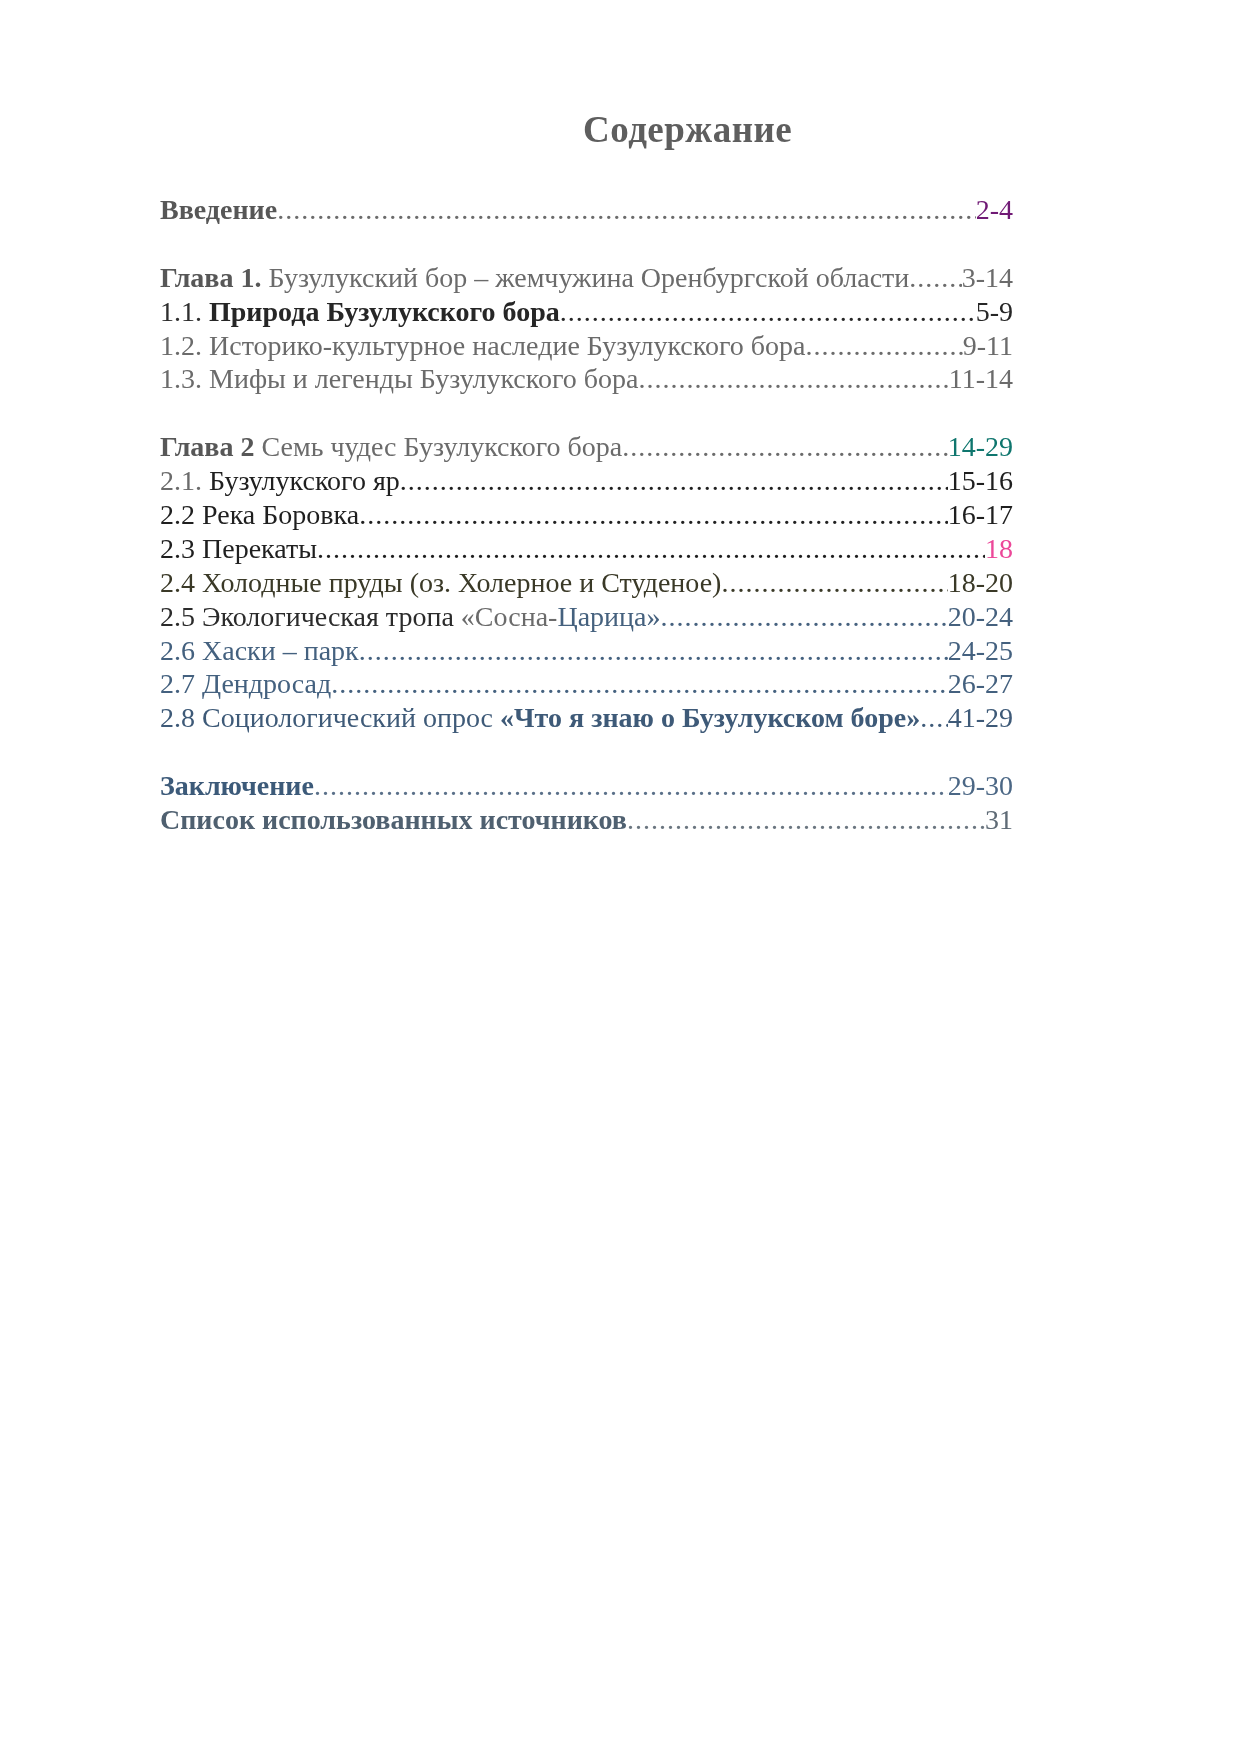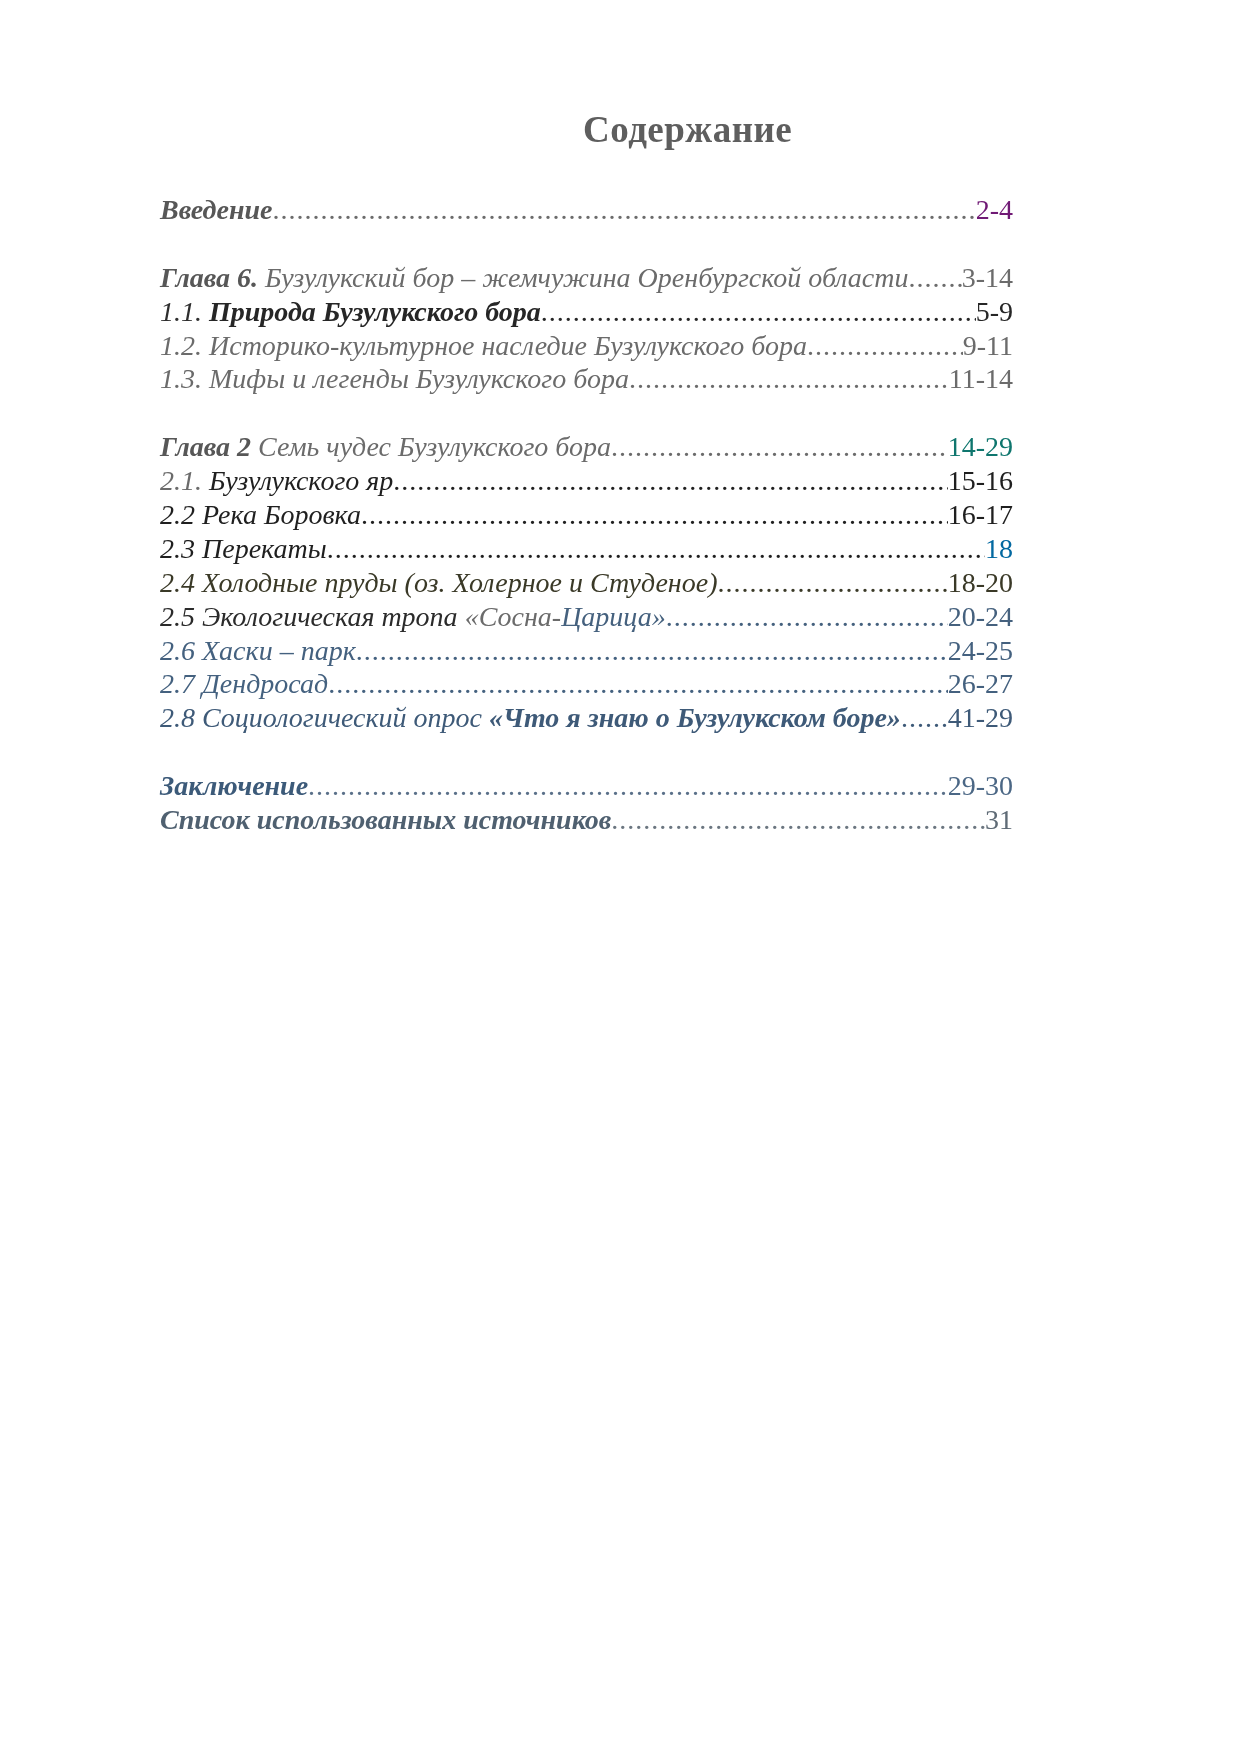--- a/index.html
+++ b/index.html
@@ -36,21 +36,20 @@
     display: flex;
     align-items: baseline;
     height: 33.9px;
     font-size: 28px;
     line-height: 33.9px;
     white-space: nowrap;
   }
   .toc-row.blank { }
   .toc-text {
     flex: 0 0 auto;
-    font-style: italic;
   }
   .toc-text .b {
     font-weight: bold;
   }
   .leader {
     flex: 1 1 auto;
     min-width: 0;
     overflow: hidden;
     letter-spacing: 1px;
   }
@@ -71,21 +70,21 @@
 <div class="page">
   <h1 class="doc-title">Содержание</h1>
   <div class="toc">
       <div class="toc-row">
         <span class="toc-text"><span class="b" style="color: rgb(87, 87, 87);">Введение</span></span>
         <span class="leader" style="color: rgb(107, 107, 107);">........................................................................................................................................................</span>
         <span class="pg" style="color: #701a75;">2-4</span>
       </div>
       <div class="toc-row blank"></div>
       <div class="toc-row">
-        <span class="toc-text"><span class="b" style="color: rgb(87, 87, 87);">Глава 6.</span><span style="color: rgb(107, 107, 107);"> Бузулукский бор – жемчужина Оренбургской области</span></span>
+        <span class="toc-text"><span class="b" style="color: rgb(87, 87, 87);">Глава 1.</span><span style="color: rgb(107, 107, 107);"> Бузулукский бор – жемчужина Оренбургской области</span></span>
         <span class="leader" style="color: rgb(107, 107, 107);">........................................................................................................................................................</span>
         <span class="pg" style="color: rgb(107, 107, 107);">3-14</span>
       </div>
       <div class="toc-row">
         <span class="toc-text"><span style="color: rgb(46, 46, 46);">1.1. </span><span class="b" style="color: rgb(38, 38, 38);">Природа Бузулукского бора</span></span>
         <span class="leader" style="color: rgb(38, 38, 38);">........................................................................................................................................................</span>
         <span class="pg" style="color: rgb(38, 38, 38);">5-9</span>
       </div>
       <div class="toc-row">
         <span class="toc-text"><span style="color: rgb(107, 107, 107);">1.2. Историко-культурное наследие Бузулукского бора</span></span>
@@ -109,21 +108,21 @@
         <span class="pg" style="color: rgb(31, 31, 31);">15-16</span>
       </div>
       <div class="toc-row">
         <span class="toc-text"><span style="color: rgb(31, 31, 31);">2.2  Река Боровка</span></span>
         <span class="leader" style="color: rgb(31, 31, 31);">........................................................................................................................................................</span>
         <span class="pg" style="color: rgb(31, 31, 31);">16-17</span>
       </div>
       <div class="toc-row">
         <span class="toc-text"><span style="color: rgb(31, 31, 31);">2.3  Перекаты</span></span>
         <span class="leader" style="color: rgb(31, 31, 31);">........................................................................................................................................................</span>
-        <span class="pg" style="color: #0369a1;">18</span>
+        <span class="pg" style="color: #ec4899;">18</span>
       </div>
       <div class="toc-row">
         <span class="toc-text"><span style="color: rgb(58, 57, 39);">2.4 Холодные пруды (оз. Холерное и Студеное)</span></span>
         <span class="leader" style="color: rgb(58, 57, 39);">........................................................................................................................................................</span>
         <span class="pg" style="color: rgb(58, 57, 39);">18-20</span>
       </div>
       <div class="toc-row">
         <span class="toc-text"><span style="color: rgb(43, 43, 43);">2.5 Экологическая тропа </span><span style="color: rgb(107, 107, 107);">«Сосна-</span><span style="color: rgb(69, 97, 126);">Царица»</span></span>
         <span class="leader" style="color: rgb(69, 97, 126);">........................................................................................................................................................</span>
         <span class="pg" style="color: rgb(69, 97, 126);">20-24</span>

